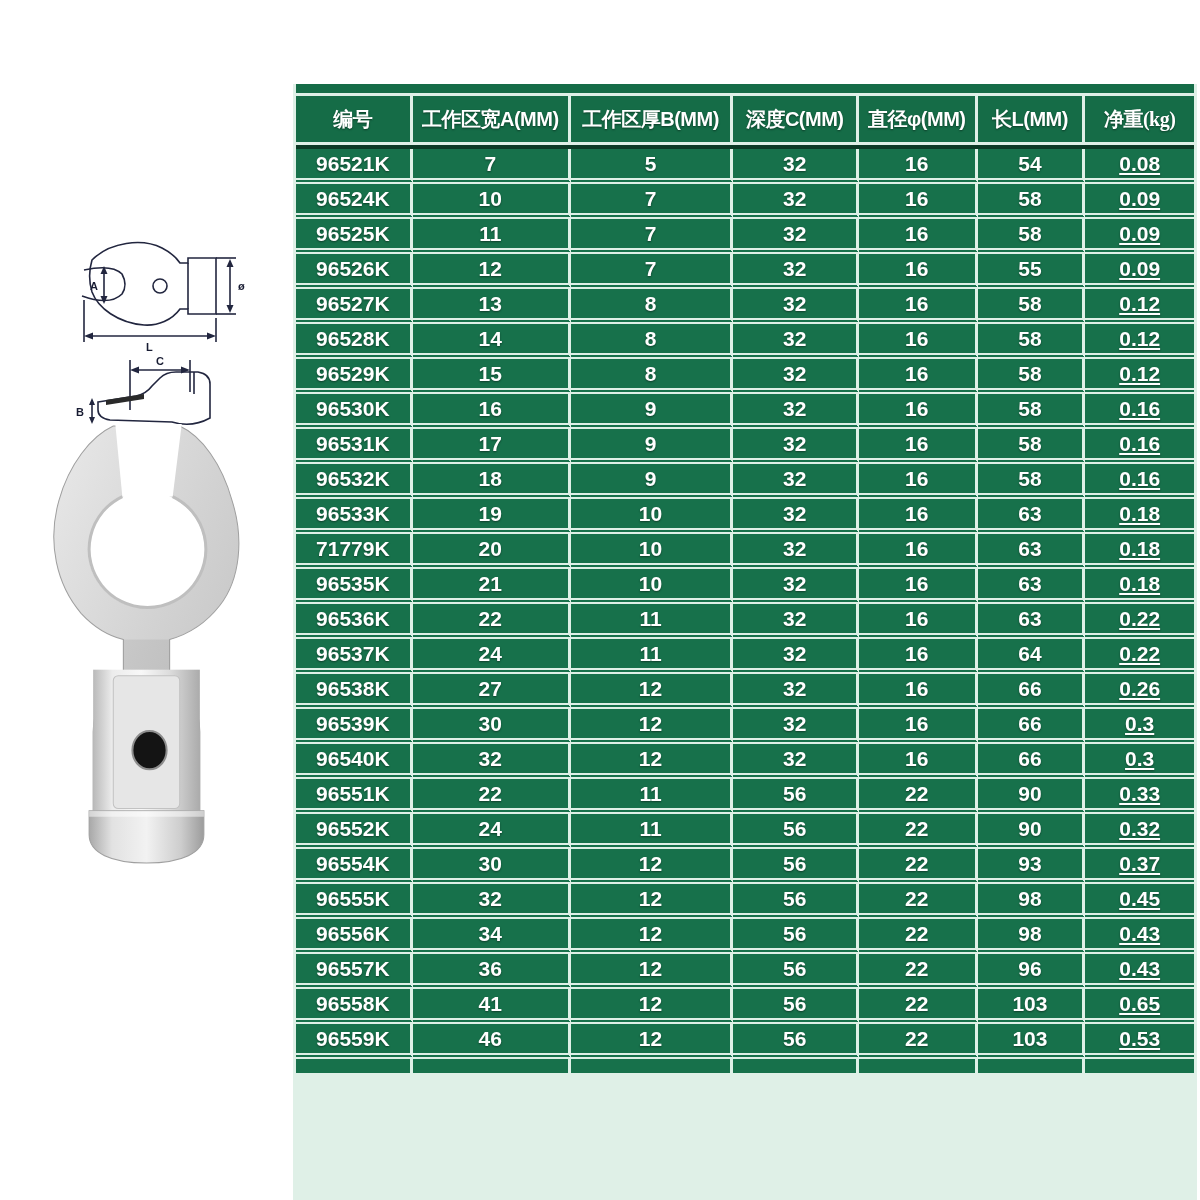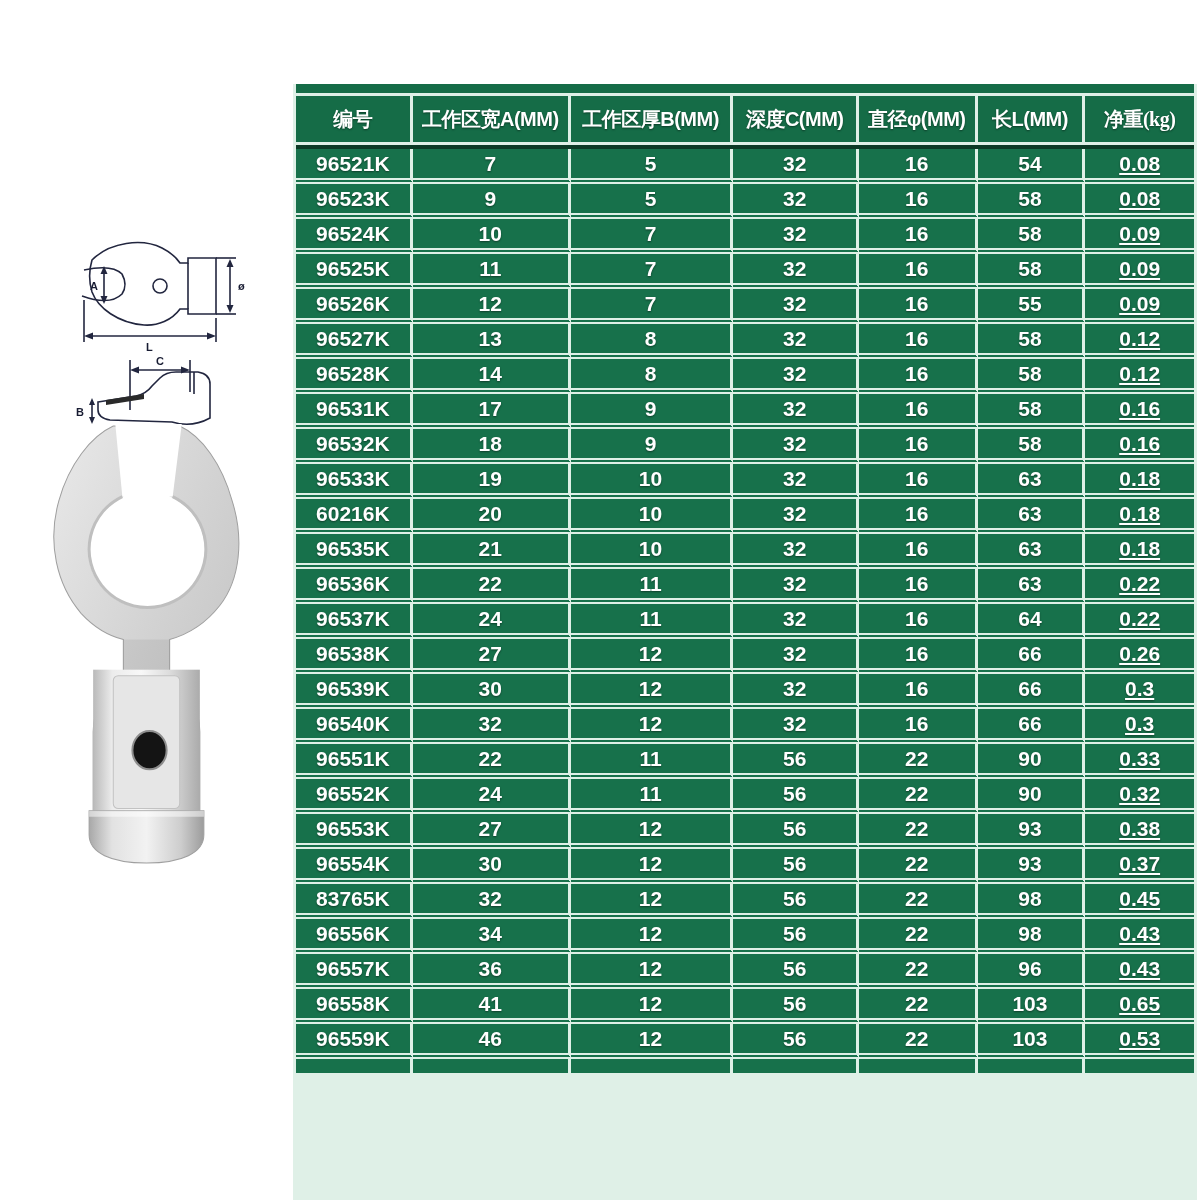--- a/index.html
+++ b/index.html
@@ -168,29 +168,20 @@
         <tr>
           <td>96521K</td>
           <td>7</td>
           <td>5</td>
           <td>32</td>
           <td>16</td>
           <td>54</td>
           <td>0.08</td>
         </tr>
         <tr>
-          <td>96523K</td>
-          <td>9</td>
-          <td>5</td>
-          <td>32</td>
-          <td>16</td>
-          <td>58</td>
-          <td>0.08</td>
-        </tr>
-        <tr>
           <td>96524K</td>
           <td>10</td>
           <td>7</td>
           <td>32</td>
           <td>16</td>
           <td>58</td>
           <td>0.09</td>
         </tr>
         <tr>
           <td>96525K</td>
@@ -222,20 +213,38 @@
         <tr>
           <td>96528K</td>
           <td>14</td>
           <td>8</td>
           <td>32</td>
           <td>16</td>
           <td>58</td>
           <td>0.12</td>
         </tr>
         <tr>
+          <td>96529K</td>
+          <td>15</td>
+          <td>8</td>
+          <td>32</td>
+          <td>16</td>
+          <td>58</td>
+          <td>0.12</td>
+        </tr>
+        <tr>
+          <td>96530K</td>
+          <td>16</td>
+          <td>9</td>
+          <td>32</td>
+          <td>16</td>
+          <td>58</td>
+          <td>0.16</td>
+        </tr>
+        <tr>
           <td>96531K</td>
           <td>17</td>
           <td>9</td>
           <td>32</td>
           <td>16</td>
           <td>58</td>
           <td>0.16</td>
         </tr>
         <tr>
           <td>96532K</td>
@@ -249,21 +258,21 @@
         <tr>
           <td>96533K</td>
           <td>19</td>
           <td>10</td>
           <td>32</td>
           <td>16</td>
           <td>63</td>
           <td>0.18</td>
         </tr>
         <tr>
-          <td>60216K</td>
+          <td>71779K</td>
           <td>20</td>
           <td>10</td>
           <td>32</td>
           <td>16</td>
           <td>63</td>
           <td>0.18</td>
         </tr>
         <tr>
           <td>96535K</td>
           <td>21</td>
@@ -330,39 +339,30 @@
         <tr>
           <td>96552K</td>
           <td>24</td>
           <td>11</td>
           <td>56</td>
           <td>22</td>
           <td>90</td>
           <td>0.32</td>
         </tr>
         <tr>
-          <td>96553K</td>
-          <td>27</td>
-          <td>12</td>
-          <td>56</td>
-          <td>22</td>
-          <td>93</td>
-          <td>0.38</td>
-        </tr>
-        <tr>
           <td>96554K</td>
           <td>30</td>
           <td>12</td>
           <td>56</td>
           <td>22</td>
           <td>93</td>
           <td>0.37</td>
         </tr>
         <tr>
-          <td>83765K</td>
+          <td>96555K</td>
           <td>32</td>
           <td>12</td>
           <td>56</td>
           <td>22</td>
           <td>98</td>
           <td>0.45</td>
         </tr>
         <tr>
           <td>96556K</td>
           <td>34</td>

